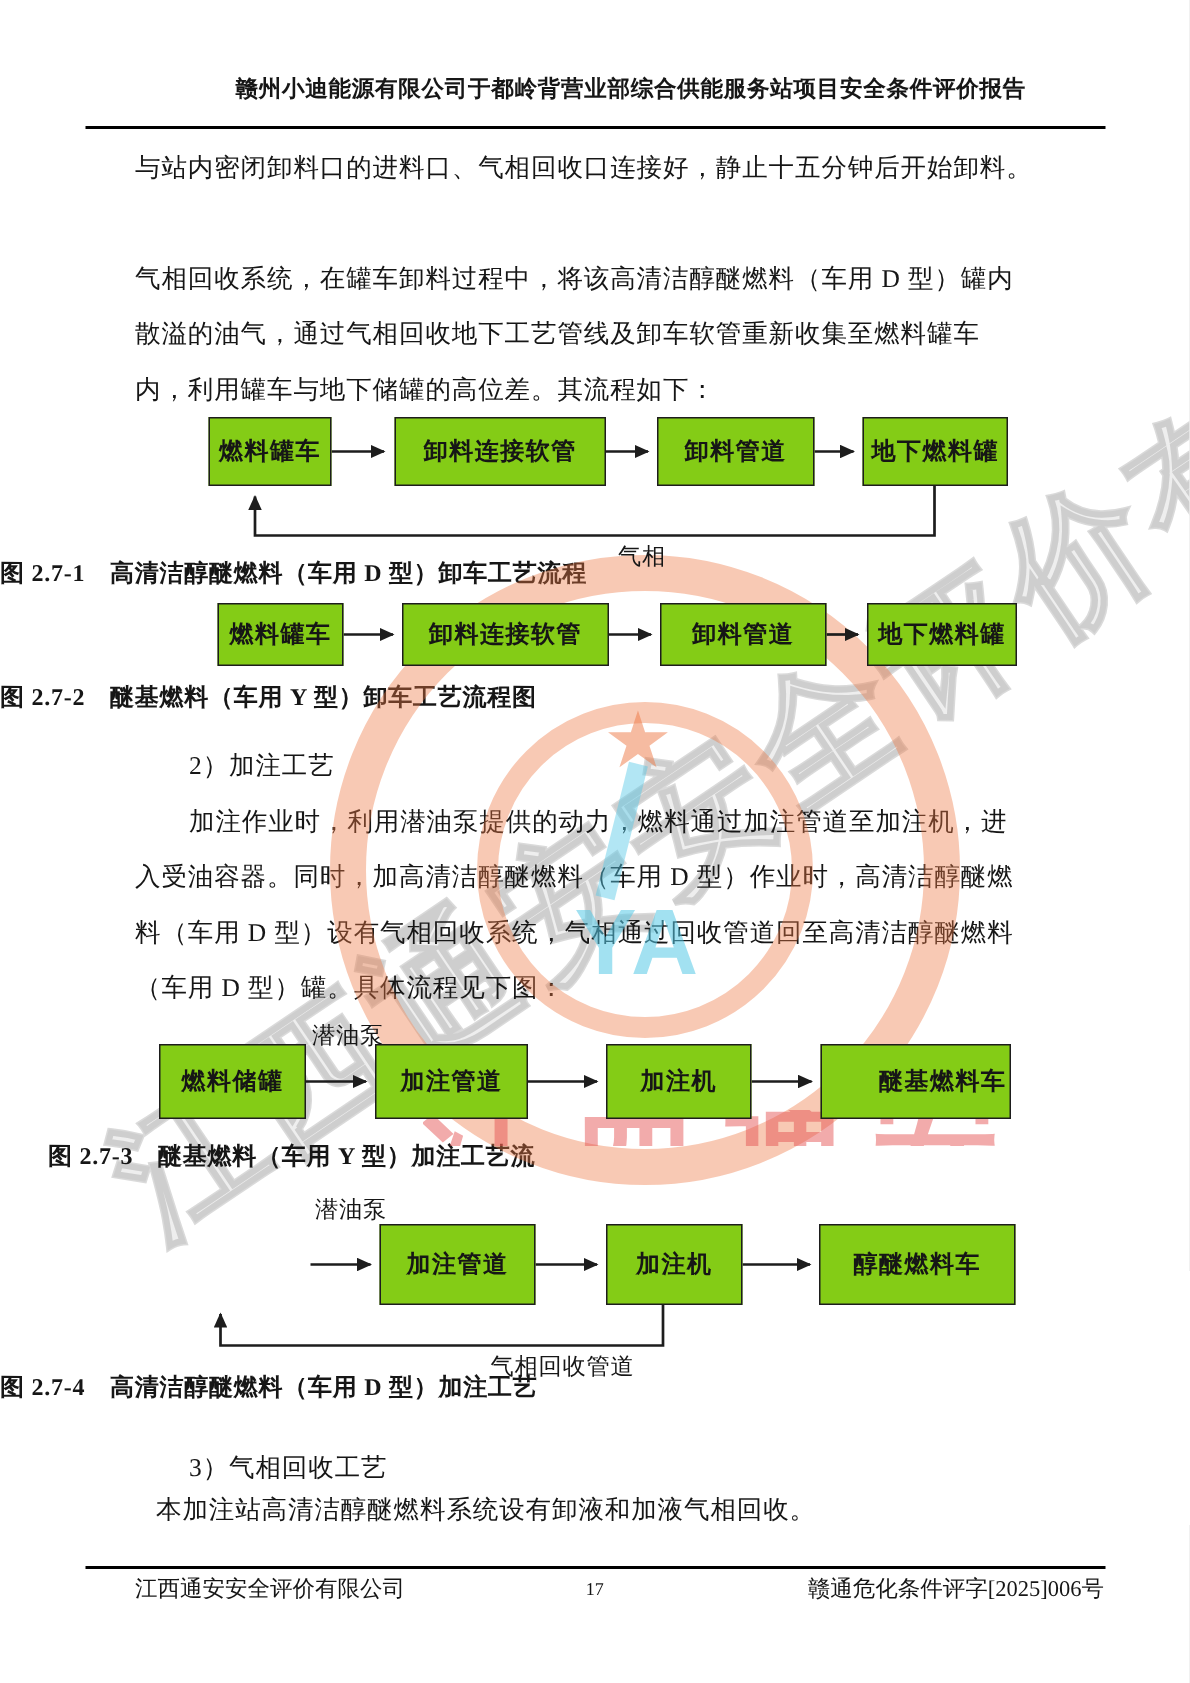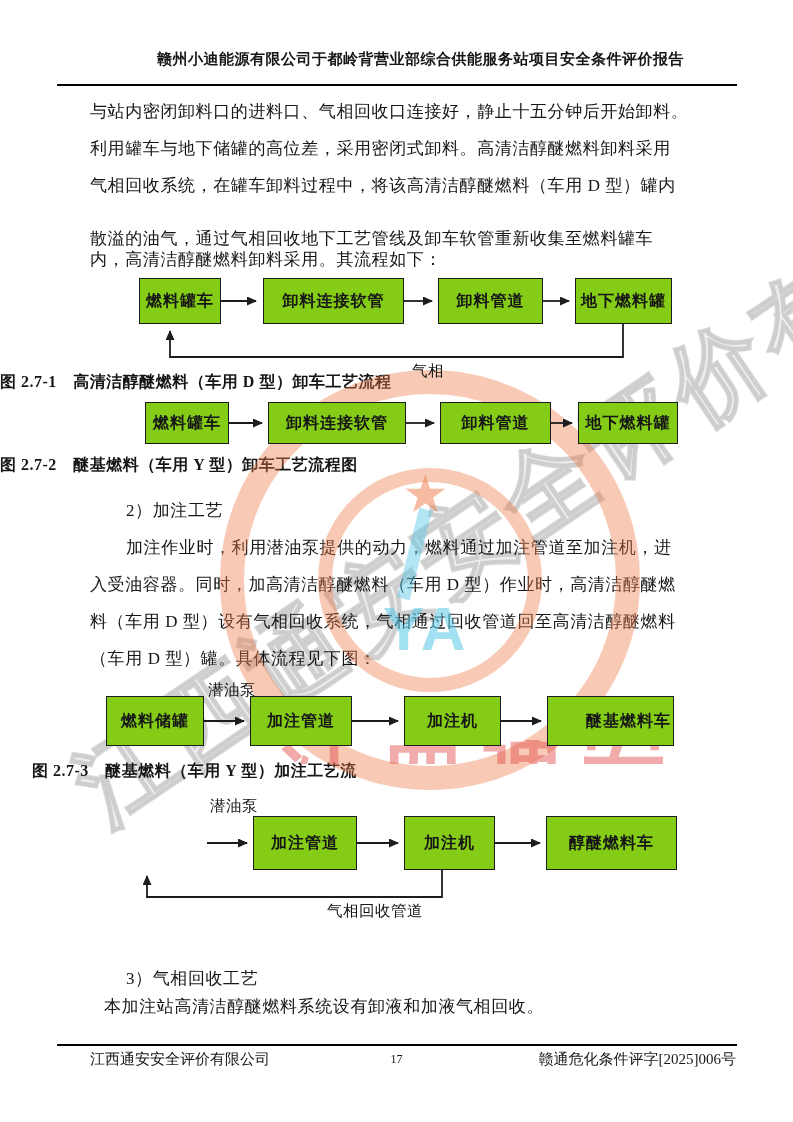--- a/index.html
+++ b/index.html
@@ -51,24 +51,23 @@
   <div class="abs wm-cyan-bar"></div>
   <div class="abs wm-ya">YA</div>
   <div class="abs wm-red-clip">
     <div class="wm-red-text">江西通安</div>
   </div>
 
   <div class="abs doc-title">赣州小迪能源有限公司于都岭背营业部综合供能服务站项目安全条件评价报告</div>
   <div class="abs rule" style="top:84px;"></div>
 
   <div class="abs bodyline" style="top:100px;">与站内密闭卸料口的进料口、气相回收口连接好，静止十五分钟后开始卸料。</div>
-  <div class="abs bodyline" style="top:137px;">利用罐车与地下储罐的高位差，采用密闭式卸料。高清洁醇醚燃料卸料采用</div>
   <div class="abs bodyline" style="top:174px;">气相回收系统，在罐车卸料过程中，将该高清洁醇醚燃料（车用 D 型）罐内</div>
-  <div class="abs bodyline" style="top:211px;margin-top:16px;">散溢的油气，通过气相回收地下工艺管线及卸车软管重新收集至燃料罐车</div>
-  <div class="abs bodyline" style="top:248px;">内，高清洁醇醚燃料卸料采用。其流程如下：</div>
+  <div class="abs bodyline" style="top:211px;">散溢的油气，通过气相回收地下工艺管线及卸车软管重新收集至燃料罐车</div>
+  <div class="abs bodyline" style="top:248px;">内，利用罐车与地下储罐的高位差。其流程如下：</div>
 
   <svg id="connectors" class="abs" width="793" height="1122">
     <defs>
       <marker id="ah" markerWidth="11" markerHeight="9" refX="9" refY="4.5" orient="auto" markerUnits="userSpaceOnUse">
         <path d="M0,0 L10,4.5 L0,9 z" fill="#1d1d1d"></path>
       </marker>
     </defs>
 
     <line x1="221" y1="301" x2="256" y2="301" stroke="#1d1d1d" stroke-width="1.8" marker-end="url(#ah)"></line>
     <line x1="404" y1="301" x2="432" y2="301" stroke="#1d1d1d" stroke-width="1.8" marker-end="url(#ah)"></line>
@@ -113,20 +112,21 @@
   <div class="abs fbox" style="left:250px;top:696px;width:102px;height:50px;">加注管道</div>
   <div class="abs fbox" style="left:404px;top:696px;width:97px;height:50px;">加注机</div>
   <div class="abs fbox" style="left:547px;top:696px;width:127px;height:50px;padding-left:36px;">醚基燃料车</div>
   <div class="abs caption" style="top:761px;margin-left:32px;">图 2.7-3　醚基燃料（车用 Y 型）加注工艺流</div>
 
   <div class="abs flabel" style="left:210px;top:796px;">潜油泵</div>
   <div class="abs fbox" style="left:253px;top:816px;width:104px;height:54px;">加注管道</div>
   <div class="abs fbox" style="left:404px;top:816px;width:91px;height:54px;">加注机</div>
   <div class="abs fbox" style="left:546px;top:816px;width:131px;height:54px;">醇醚燃料车</div>
   <div class="abs flabel" style="left:285px;top:901px;width:180px;text-align:center;">气相回收管道</div>
+  <div class="abs caption" style="top:915px;">图 2.7-4　高清洁醇醚燃料（车用 D 型）加注工艺</div>
 
   <div class="abs heading" style="left:126px;top:967px;">3）气相回收工艺</div>
   <div class="abs bodyline" style="left:104px;top:995px;">本加注站高清洁醇醚燃料系统设有卸液和加液气相回收。</div>
 
   <div class="abs rule" style="top:1044px;"></div>
   <div class="abs footer-text" style="left:90px;">江西通安安全评价有限公司</div>
   <div class="abs page-num">17</div>
   <div class="abs footer-text" style="right:57px;">赣通危化条件评字[2025]006号</div>
 
 </div>

